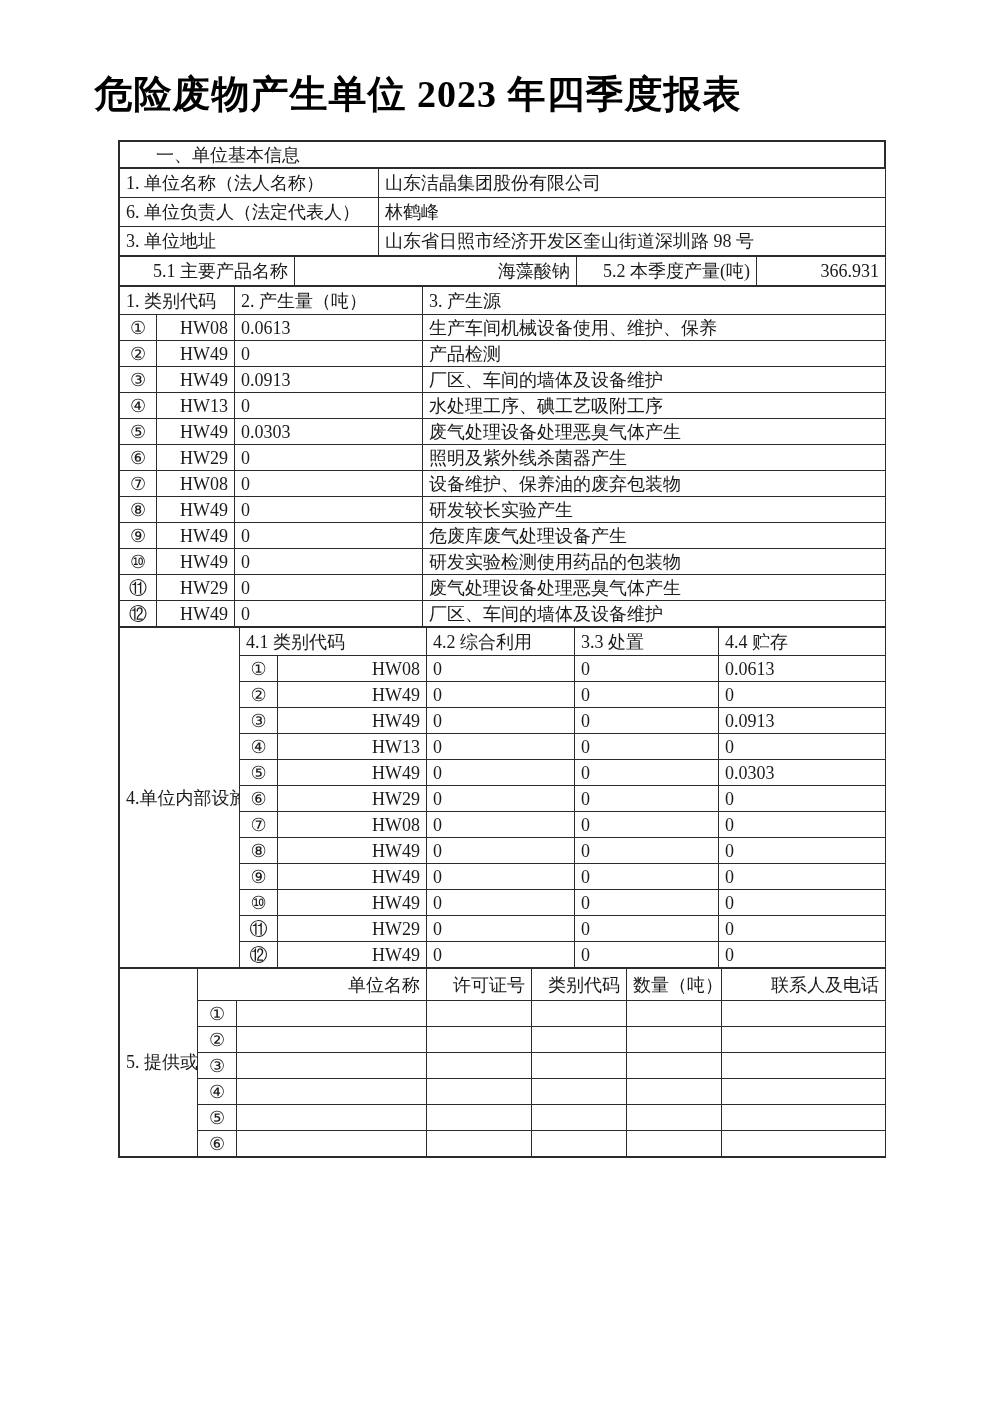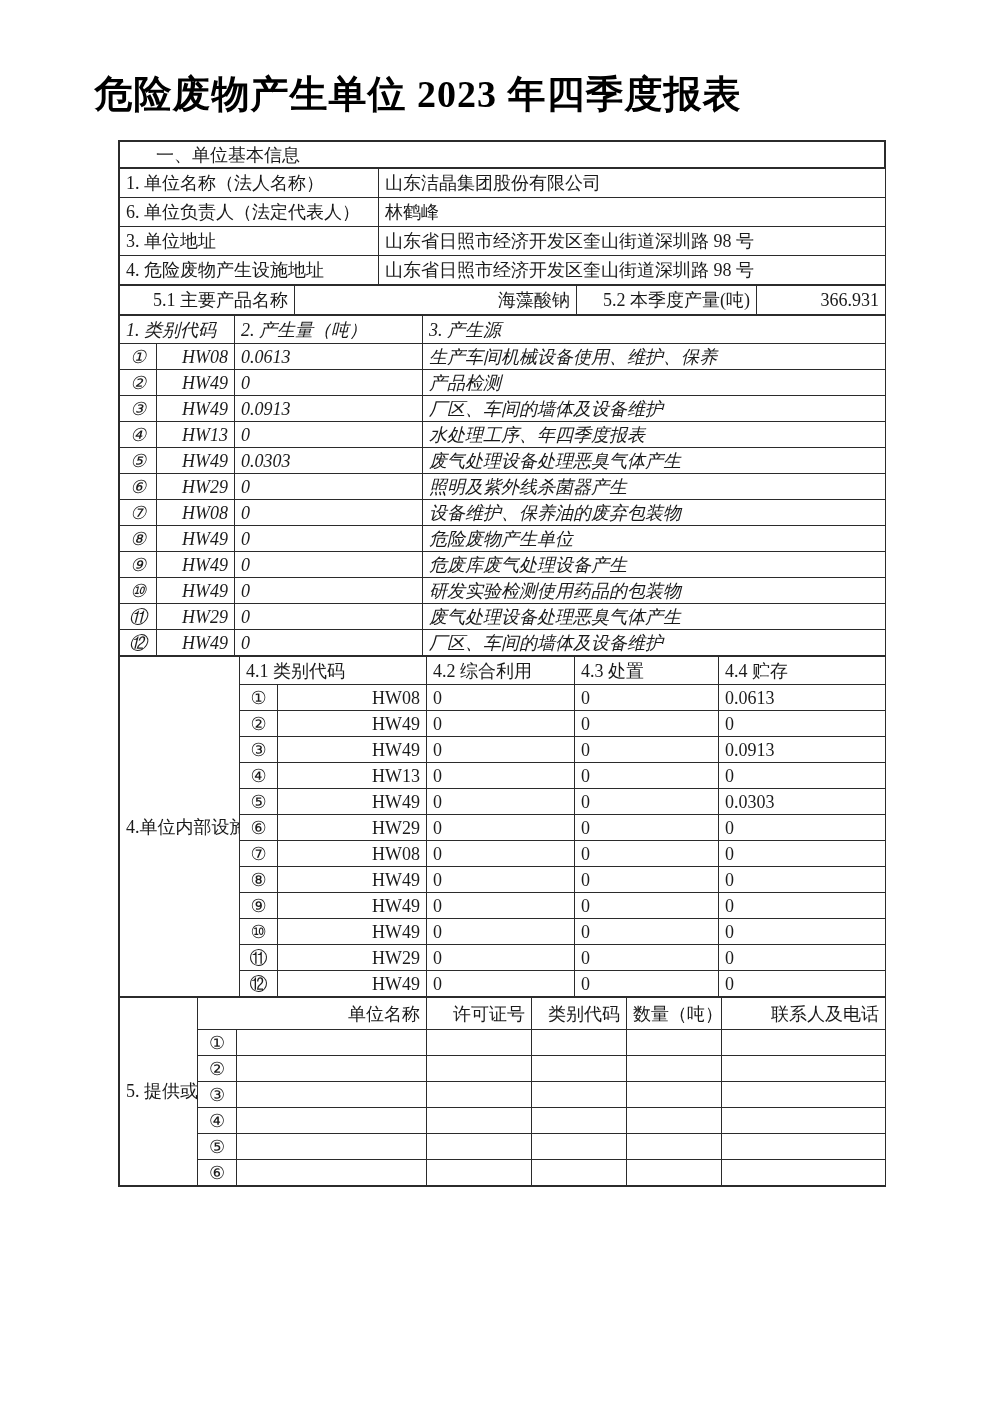--- a/index.html
+++ b/index.html
@@ -48,21 +48,21 @@
     padding: 1px 6px;
     vertical-align: middle;
     white-space: nowrap;
     overflow: hidden;
   }
   
   tr.sec-head td   { height: 26px; padding-left: 36px; }
   table.t1 td      { height: 29px; }
   table.t1p td     { height: 29px; text-align: right; }
   table.t2 tr.hd td{ height: 28px; }
-  table.t2 td      { height: 26px; font-style: italic; }
+  table.t2 td      { height: 26px; }
   table.t4 tr.hd td{ height: 28px; }
   table.t4 td      { height: 26px; }
   table.t5 tr.hd td{ height: 32px; }
   table.t5 td      { height: 26px; }
 
   td.center { text-align: right; }
   td.num    { text-align: center; padding: 1px 2px; }
   td.side-label {
     white-space: normal;
     padding: 2px 4px;
@@ -103,24 +103,20 @@
         <td>山东洁晶集团股份有限公司</td>
       </tr>
       <tr>
         <td>6. 单位负责人（法定代表人）</td>
         <td>林鹤峰</td>
       </tr>
       <tr>
         <td>3. 单位地址</td>
         <td>山东省日照市经济开发区奎山街道深圳路 98 号</td>
       </tr>
-      <tr>
-        <td>4. 危险废物产生设施地址</td>
-        <td>山东省日照市经济开发区奎山街道深圳路 98 号</td>
-      </tr>
     </tbody>
       </table>
 
     <table class="t t1p">
       <colgroup>
           <col style="width:175px">
           <col style="width:282px">
           <col style="width:180px">
           <col style="width:129px">
         </colgroup>
@@ -163,21 +159,21 @@
       <tr>
         <td class="num">③</td>
         <td class="center">HW49</td>
         <td>0.0913</td>
         <td>厂区、车间的墙体及设备维护</td>
       </tr>
       <tr>
         <td class="num">④</td>
         <td class="center">HW13</td>
         <td>0</td>
-        <td>水处理工序、年四季度报表</td>
+        <td>水处理工序、碘工艺吸附工序</td>
       </tr>
       <tr>
         <td class="num">⑤</td>
         <td class="center">HW49</td>
         <td>0.0303</td>
         <td>废气处理设备处理恶臭气体产生</td>
       </tr>
       <tr>
         <td class="num">⑥</td>
         <td class="center">HW29</td>
@@ -187,21 +183,21 @@
       <tr>
         <td class="num">⑦</td>
         <td class="center">HW08</td>
         <td>0</td>
         <td>设备维护、保养油的废弃包装物</td>
       </tr>
       <tr>
         <td class="num">⑧</td>
         <td class="center">HW49</td>
         <td>0</td>
-        <td>危险废物产生单位</td>
+        <td>研发较长实验产生</td>
       </tr>
       <tr>
         <td class="num">⑨</td>
         <td class="center">HW49</td>
         <td>0</td>
         <td>危废库废气处理设备产生</td>
       </tr>
       <tr>
         <td class="num">⑩</td>
         <td class="center">HW49</td>
@@ -232,21 +228,21 @@
           <col style="width:144px">
           <col style="width:167px">
         </colgroup>
       <tbody>
           <tr class="hd">
         <td class="side-label" rowspan="13">
           <div class="jt">4.单位内部设施处置利用贮存量（吨）</div>
         </td>
         <td colspan="2">4.1 类别代码</td>
         <td>4.2 综合利用</td>
-        <td>4.3 处置</td>
+        <td>3.3 处置</td>
         <td>4.4 贮存</td>
       </tr>
       <tr>
         <td class="num">①</td>
         <td class="center">HW08</td>
         <td>0</td>
         <td>0</td>
         <td>0.0613</td>
       </tr>
       <tr>

